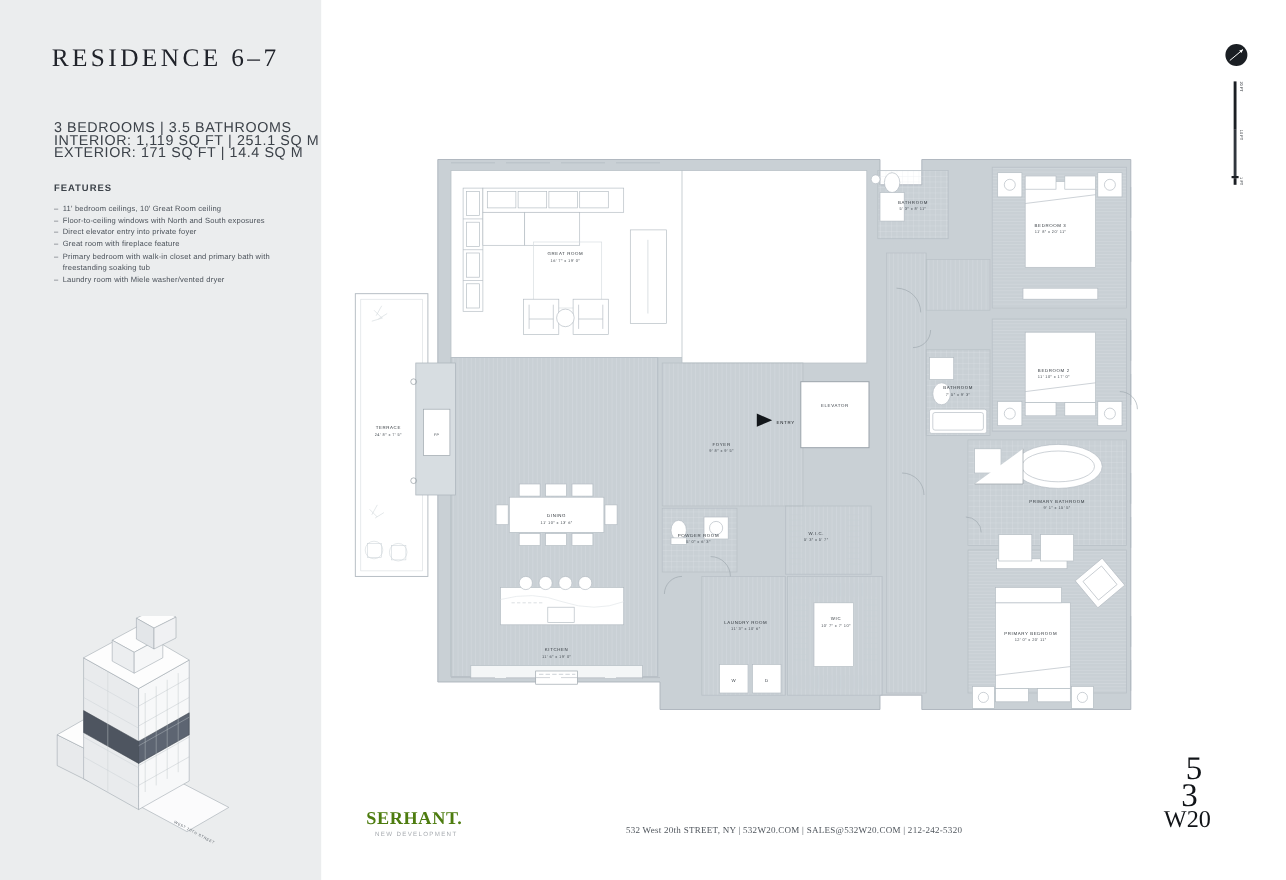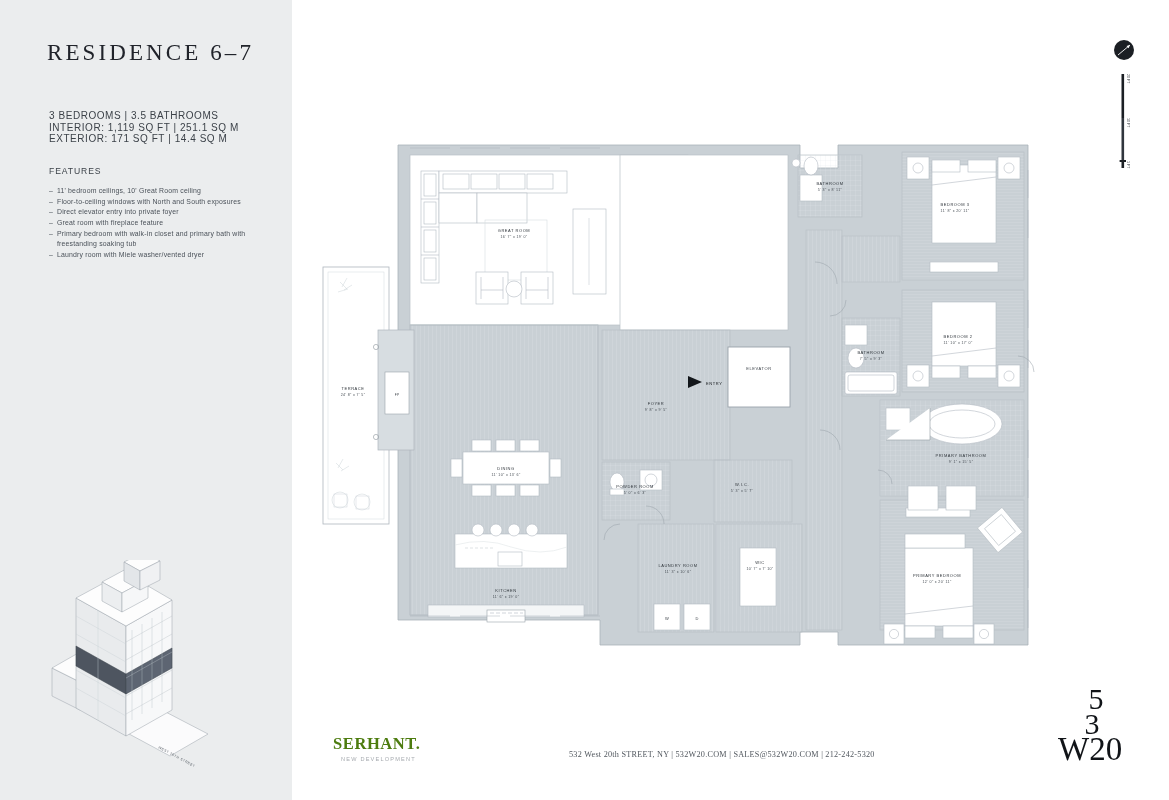--- a/index.html
+++ b/index.html
@@ -23,26 +23,26 @@
     background: #ebedee;
   }
   #res-title {
     position: absolute; left: 47px; top: 40px;
     font-family: "Liberation Serif", serif;
     font-size: 23px; letter-spacing: 3.1px;
     color: #20232a; font-weight: 400; white-space: nowrap;
   }
   #specs {
     position: absolute; left: 49px; top: 110px;
-    font-size: 10px; letter-spacing: 0.55px;
+    font-size: 13px; letter-spacing: 0.55px;
     color: #3c4249; line-height: 11.6px;
   }
   #features-head {
     position: absolute; left: 49px; top: 166px;
-    font-size: 8.6px; letter-spacing: 0.9px; color: #3c4249;
+    font-size: 8.6px; letter-spacing: 0.9px; color: #3c4249; font-weight: bold;
   }
   #features-list {
     position: absolute; left: 49px; top: 186px; width: 215px;
     font-size: 6.9px; letter-spacing: 0.18px;
     color: #4a5159; line-height: 10.2px;
   }
   #features-list .feat { display: flex; margin-bottom: 0.5px; }
   #features-list .dash { width: 8px; flex: none; }
   #features-list .ftxt { flex: 1; }
 
@@ -70,21 +70,21 @@
     white-space: nowrap;
     text-align: right;
   }
   #logo532 {
     position: absolute; left: 1058px; top: 686px;
     font-family: "Liberation Serif", serif;
     color: #111418; text-align: center; line-height: 0.84;
   }
   #logo532 .l1 { font-size: 30px; display:block; margin-left: 12px; }
   #logo532 .l2 { font-size: 30px; display:block; margin-left: 4px; }
-  #logo532 .l3 { font-size: 33px; display:block; letter-spacing: 0px; text-align: center; }
+  #logo532 .l3 { font-size: 22px; display:block; letter-spacing: 0px; text-align: center; }
 
   
 </style>
 </head>
 <body>
 
 <div id="page">
 
   <div id="sidebar">
 

